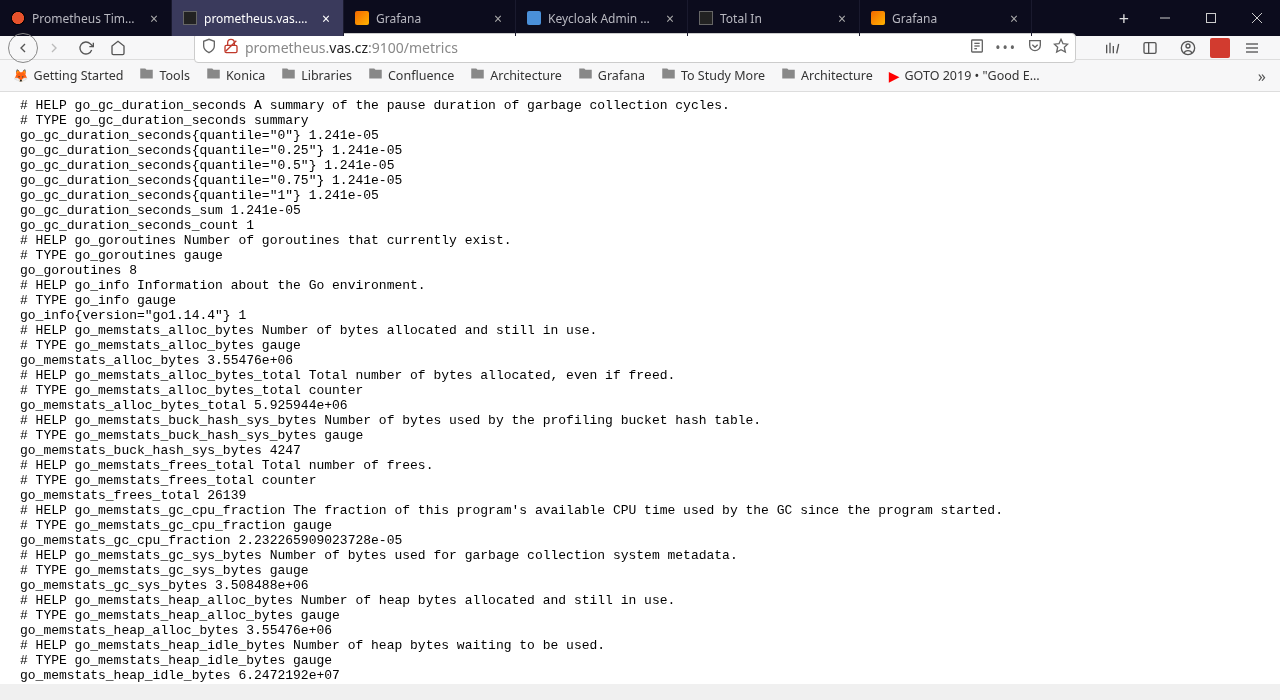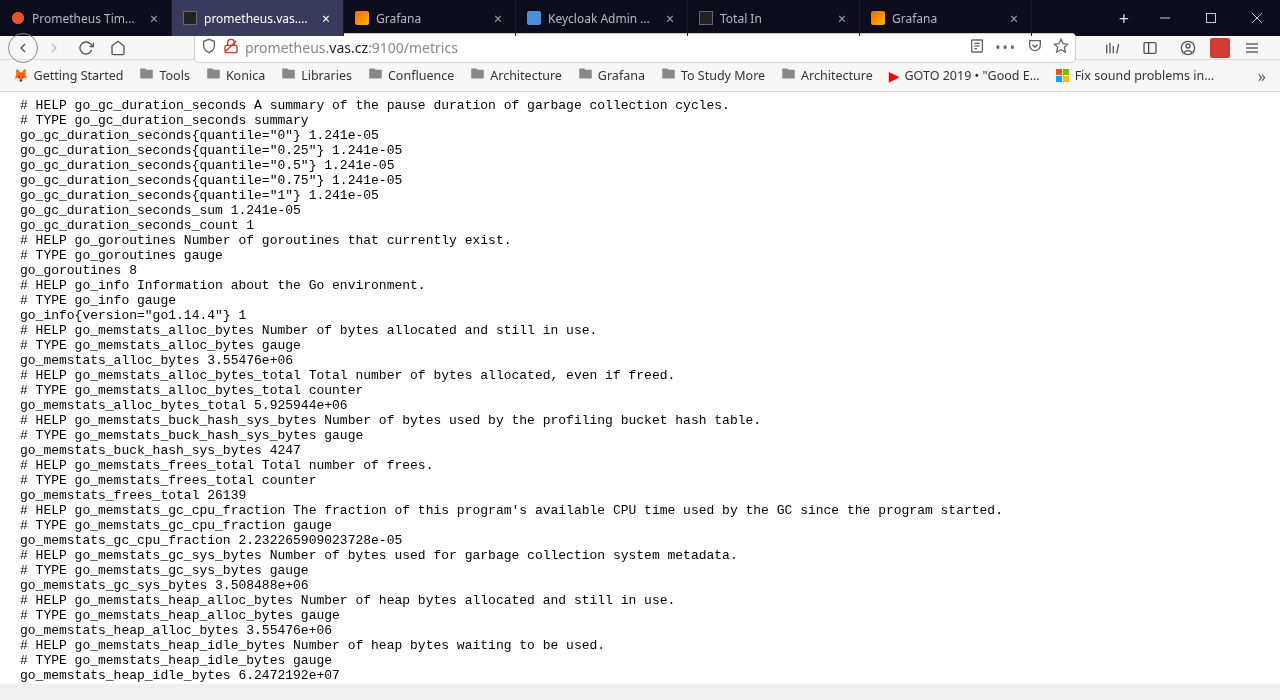--- a/index.html
+++ b/index.html
@@ -256,31 +256,20 @@
     </div>
     <div class="bm">
       <span class="folder"><svg width="15" height="15" viewBox="0 0 24 24" fill="currentColor">
           <path d="M10 4H2v16h20V6H12l-2-2z"></path>
         </svg></span>
       <span>Architecture</span>
     </div>
     <div class="bm">
       <span class="yt">▶</span>
       <span>GOTO 2019 • "Good E…</span>
-    </div>
-    <div class="bm">
-      <span class="win">
-        <span class="winlogo">
-          <span></span>
-          <span></span>
-          <span></span>
-          <span></span>
-        </span>
-      </span>
-      <span>Fix sound problems in…</span>
     </div>
     <span class="chev">»</span>
 </div>
 
 <div class="content">
   <pre># HELP go_gc_duration_seconds A summary of the pause duration of garbage collection cycles.
 # TYPE go_gc_duration_seconds summary
 go_gc_duration_seconds{quantile="0"} 1.241e-05
 go_gc_duration_seconds{quantile="0.25"} 1.241e-05
 go_gc_duration_seconds{quantile="0.5"} 1.241e-05

